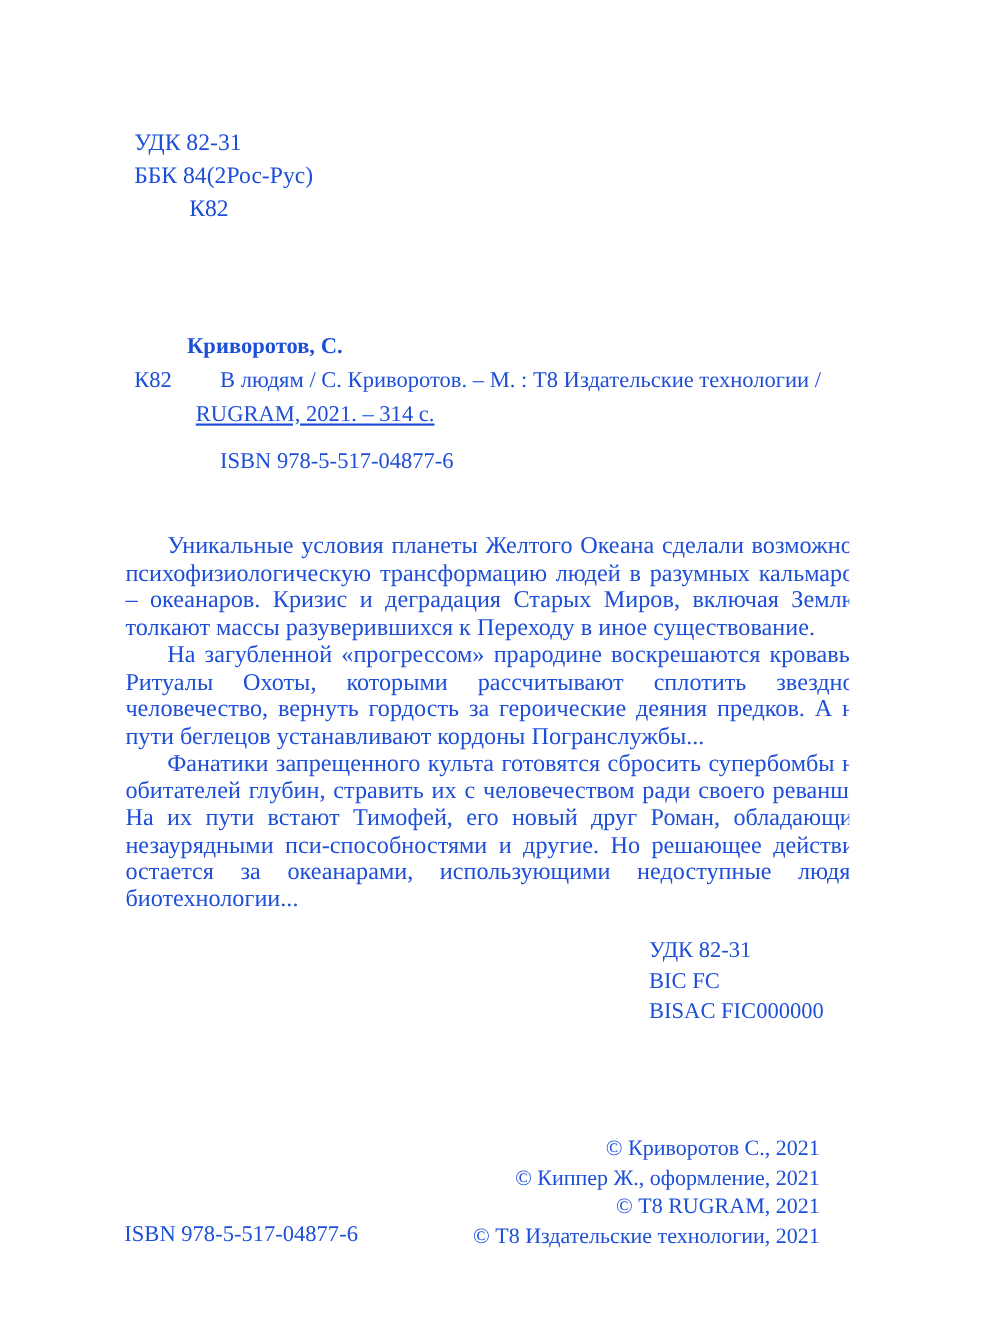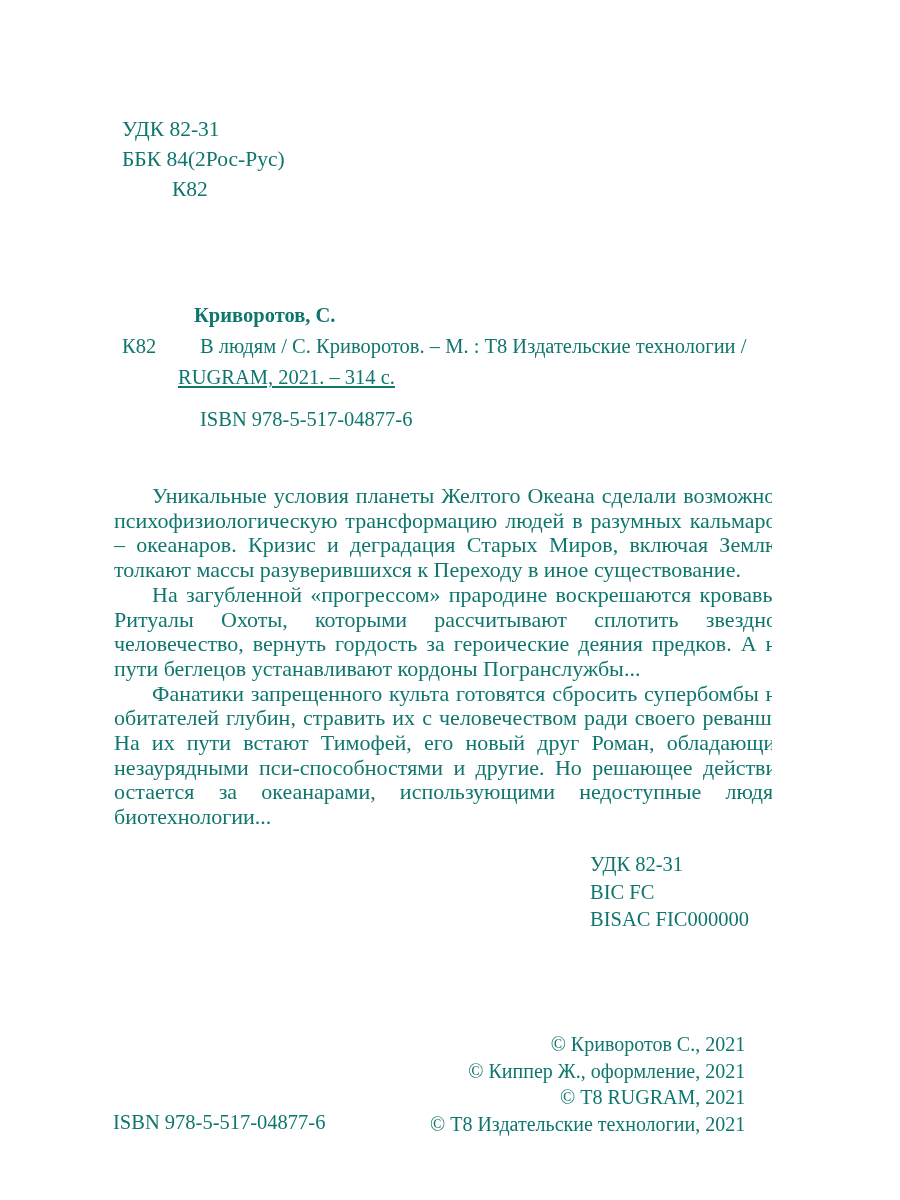--- a/index.html
+++ b/index.html
@@ -5,21 +5,21 @@
   html, body {
     margin: 0;
     padding: 0;
     background: #ffffff;
   }
   .page {
     position: relative;
     width: 772px;
     height: 1200px;
     background: #ffffff;
-    color: #0f766e;
+    color: #1d4ed8;
     font-family: "Liberation Serif", "DejaVu Serif", serif;
     overflow: hidden;
   }
   
   .top-block {
     position: absolute;
     left: 122px;
     top: 114px;
     font-size: 21.5px;
     line-height: 30px;
@@ -32,21 +32,21 @@
   .card-block {
     position: absolute;
     left: 122px;
     top: 300px;
     font-size: 20.5px;
     line-height: 31px;
     width: 680px;
   }
   .card-author {
     font-weight: bold;
-    margin-left: 72px;
+    margin-left: 48px;
   }
   .card-line {
     display: flex;
   }
   .card-code {
     flex: 0 0 78px;
   }
   .card-cont {
     margin-left: 56px;
     text-decoration: underline;

